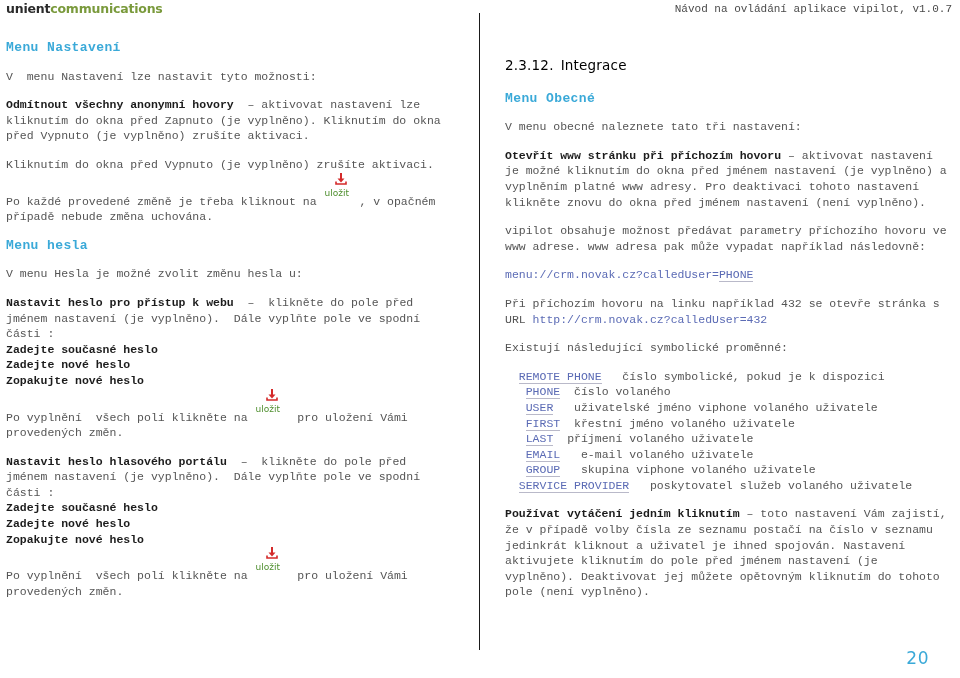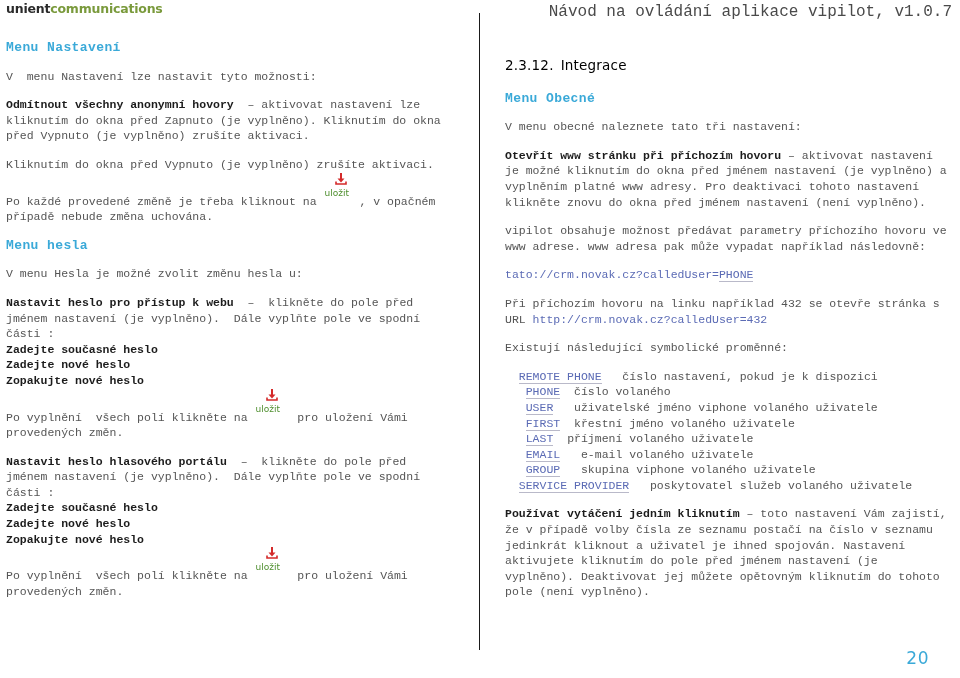--- a/index.html
+++ b/index.html
@@ -31,21 +31,21 @@
     font-weight: bold;
     letter-spacing: -0.2px;
     white-space: nowrap;
   }
   #logo .logo-a { color: #2b2b2b; }
   #logo .logo-b { color: #7a9a3c; }
 
   #doc-title {
     position: absolute;
     right: 8px; top: 3px;
-    font-size: 16px;
+    font-size: 11px;
     color: #4a4a4a;
     white-space: nowrap;
   }
 
   
   #column-divider {
     position: absolute;
     left: 479px;
     top: 13px;
     width: 1px;
@@ -225,29 +225,29 @@
   <p class="para">V menu obecné naleznete tato tři nastavení:</p>
 
   <p class="para"><b class="b">Otevřít www stránku při příchozím hovoru</b><span> – aktivovat nastavení
 je možné kliknutím do okna před jménem nastavení (je vyplněno) a
 vyplněním platné www adresy. Pro deaktivaci tohoto nastavení
 klikněte znovu do okna před jménem nastavení (není vyplněno).</span></p>
 
   <p class="para">vipilot obsahuje možnost předávat parametry příchozího hovoru ve
 www adrese. www adresa pak může vypadat například následovně:</p>
 
-  <p class="codeline"><span>tato://crm.novak.cz?calledUser=</span><span class="var-name">PHONE</span></p>
+  <p class="codeline"><span>menu://crm.novak.cz?calledUser=</span><span class="var-name">PHONE</span></p>
 
   <p class="para"><span>Při příchozím hovoru na linku například 432 se otevře stránka s
 URL </span><span class="urlink">http://crm.novak.cz?calledUser=432</span></p>
 
   <p class="para">Existují následující symbolické proměnné:</p>
 
   <div class="var-table">
-    <div class="var-row">  <span class="var-name">REMOTE PHONE</span><span class="var-desc">   </span><span class="var-desc">číslo nastavení, pokud je k dispozici</span></div>
+    <div class="var-row">  <span class="var-name">REMOTE PHONE</span><span class="var-desc">   </span><span class="var-desc">číslo symbolické, pokud je k dispozici</span></div>
     <div class="var-row">   <span class="var-name">PHONE</span><span class="var-desc">  </span><span class="var-desc">číslo volaného</span></div>
     <div class="var-row">   <span class="var-name">USER</span><span class="var-desc">   </span><span class="var-desc">uživatelské jméno viphone volaného uživatele</span></div>
     <div class="var-row">   <span class="var-name">FIRST</span><span class="var-desc">  </span><span class="var-desc">křestní jméno volaného uživatele</span></div>
     <div class="var-row">   <span class="var-name">LAST</span><span class="var-desc">  </span><span class="var-desc">příjmení volaného uživatele</span></div>
     <div class="var-row">   <span class="var-name">EMAIL</span><span class="var-desc">   </span><span class="var-desc">e-mail volaného uživatele</span></div>
     <div class="var-row">   <span class="var-name">GROUP</span><span class="var-desc">   </span><span class="var-desc">skupina viphone volaného uživatele</span></div>
     <div class="var-row">  <span class="var-name">SERVICE PROVIDER</span><span class="var-desc">   </span><span class="var-desc">poskytovatel služeb volaného uživatele</span></div>
   </div>
 
   <p class="para"><b class="b">Používat vytáčení jedním kliknutím</b><span> – toto nastavení Vám zajistí,

